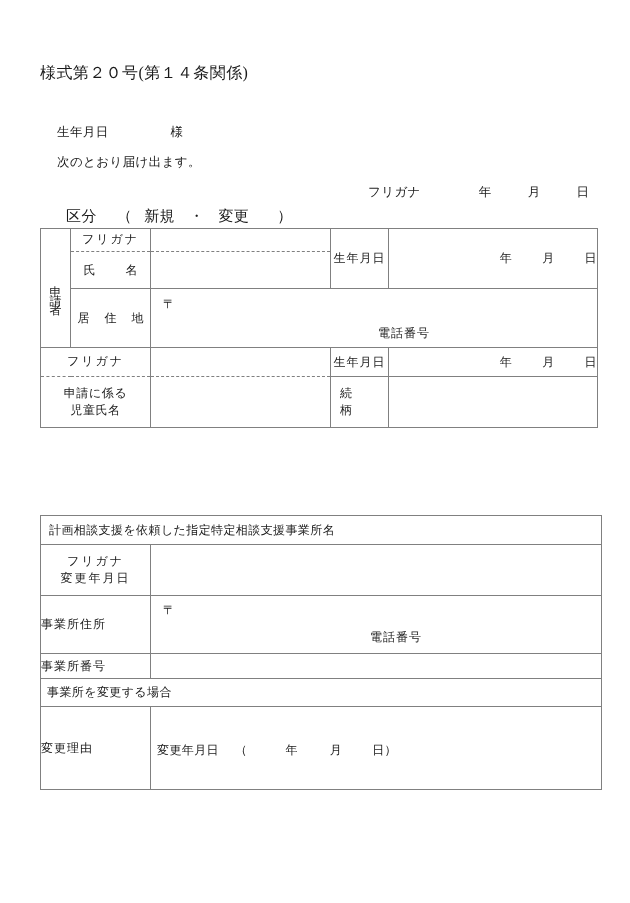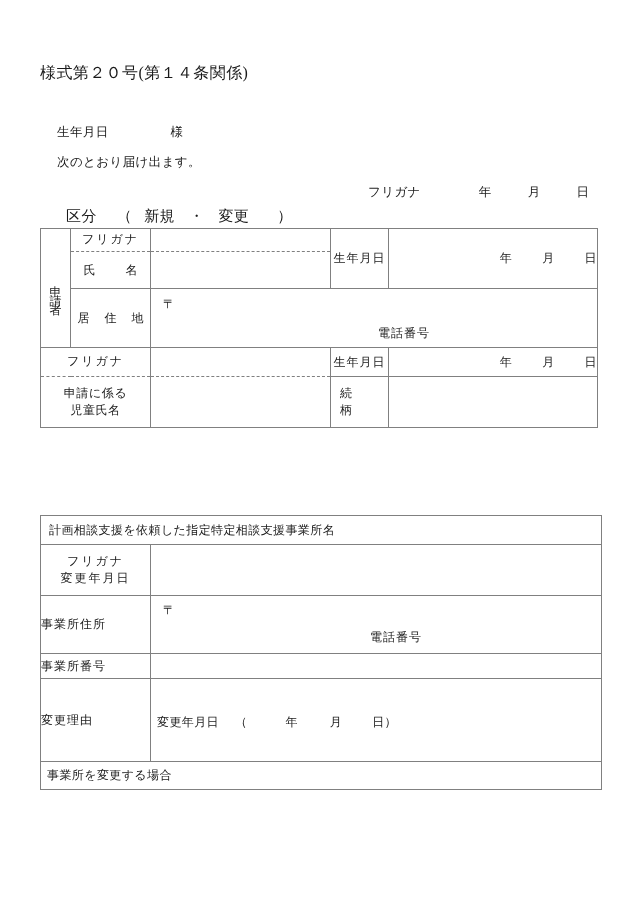--- a/index.html
+++ b/index.html
@@ -374,26 +374,26 @@
           <span class="tel-line">電話番号</span>
         </td>
       </tr>
       <tr>
         <td class="cell-label" style="height:24px;">
           <span class="office-label">事業所番号</span>
         </td>
         <td class="cell-blank"></td>
       </tr>
       <tr>
+        <td colspan="2" class="change-head" style="height:21px;">事業所を変更する場合</td>
+      </tr>
+      <tr>
         <td class="cell-label reason-cell" style="vertical-align:middle;">
           <span class="office-label">変更理由</span>
         </td>
         <td class="cell-blank reason-cell">
           <span class="change-date-line"><span>変更年月日</span><span class="lp">（</span><span class="y">年</span><span class="m">月</span><span class="d">日）</span></span>
         </td>
       </tr>
-      <tr>
-        <td colspan="2" class="change-head" style="height:21px;">事業所を変更する場合</td>
-      </tr>
     </tbody>
   </table>
 
 </div>
 
 </body></html>

